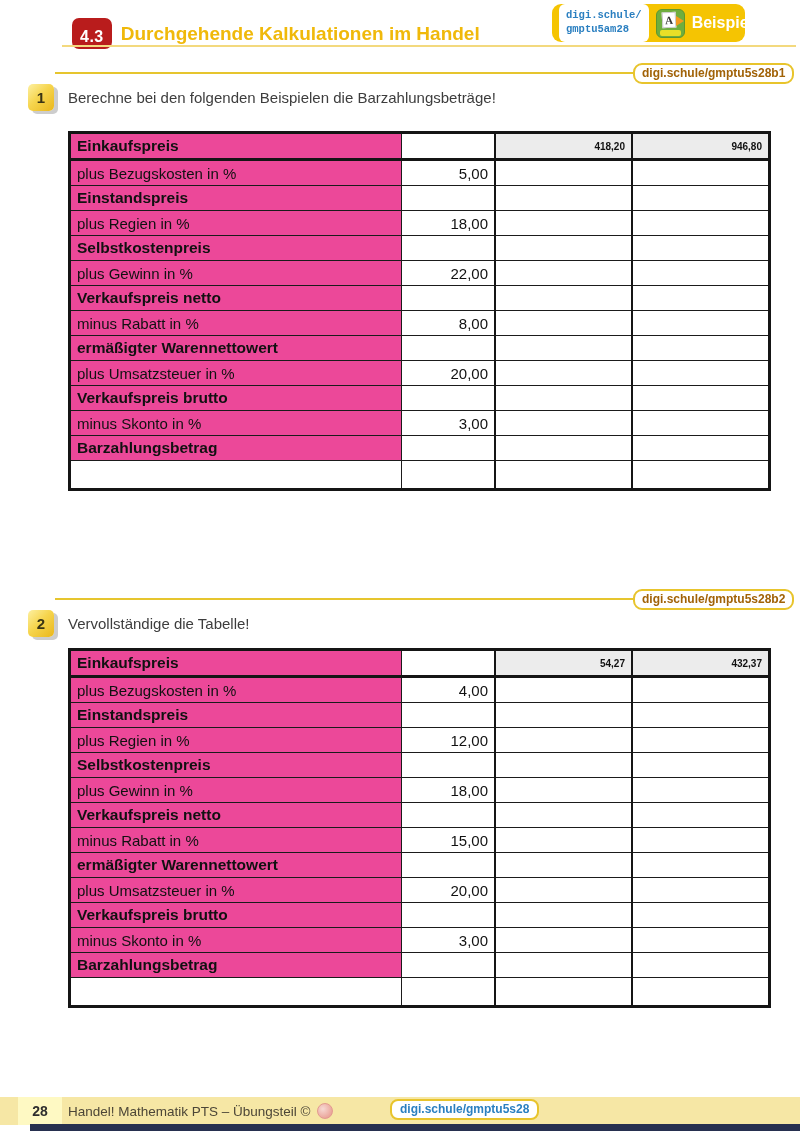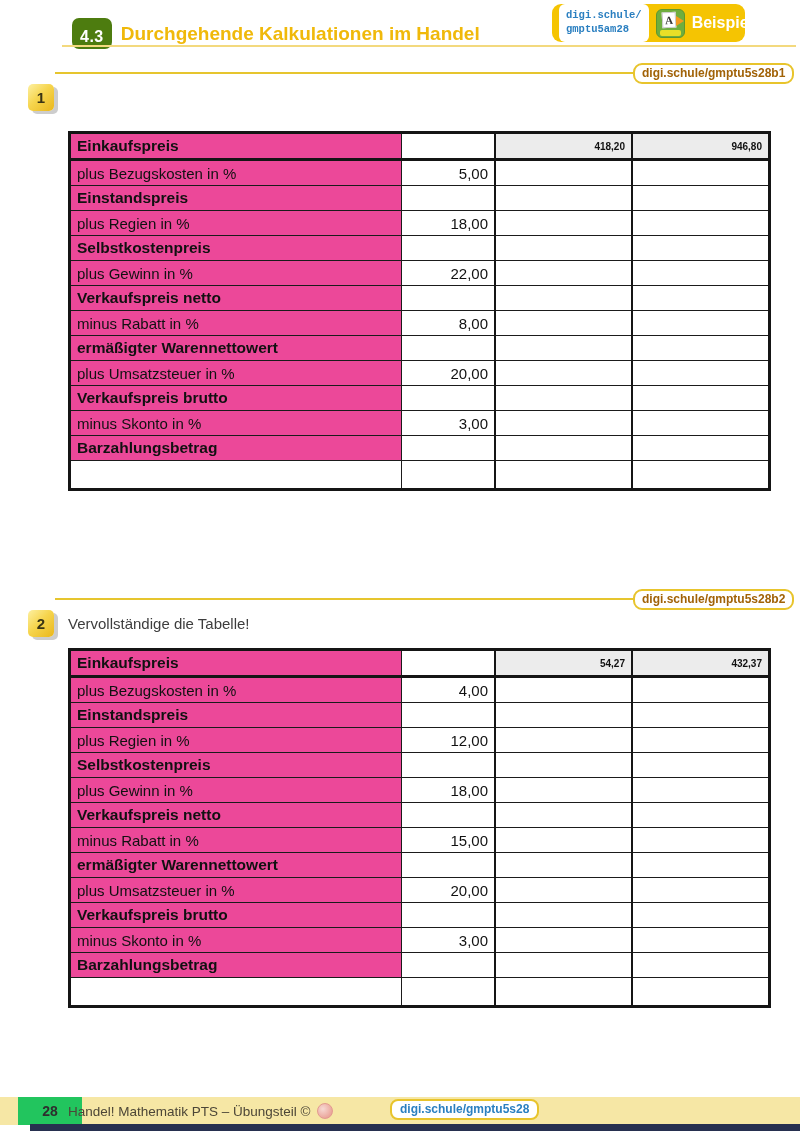--- a/index.html
+++ b/index.html
@@ -1,21 +1,21 @@
 <!DOCTYPE html>
 <html><head>
 <meta charset="utf-8">
 <style>
   html,body { margin:0; padding:0; background:#fff; }
   .page { position:relative; width:800px; height:1131px; background:#ffffff;
           font-family:"Liberation Sans", sans-serif; overflow:hidden; }
 
   
   .h-left { position:absolute; top:18px; left:72px; display:flex; align-items:center; gap:9px; }
-  .sec-badge { background:#4d7c0f; color:#fff; font-weight:bold; font-size:16px;
+  .sec-badge { background:#b91c1c; color:#fff; font-weight:bold; font-size:16px;
                padding:10px 8px 3px; border-radius:7px; letter-spacing:.5px; }
   .page-title { margin:0; color:#f0b90a; font-size:19px; font-weight:bold; }
   .h-underline { position:absolute; top:45px; left:62px; width:734px; height:2px; background:#f3d97e; }
 
   .h-right { position:absolute; top:4px; left:552px; width:193px; height:38px; background:#f5c402;
              border-radius:9px; display:flex; align-items:center; padding:0 7px; box-sizing:border-box; gap:7px; }
   .qr-box { background:#fff; border-radius:6px; padding:5px 7px; color:#2a7fc0;
             font-size:10.5px; font-weight:bold; line-height:1.3; white-space:nowrap;font-family:Liberation Mono, monospace; }
   .app-icon { width:29px; height:29px; background:#6fae3e; border-radius:6px; position:relative;
               border:1px solid #5d9630; box-sizing:border-box; flex:none; }
@@ -57,21 +57,21 @@
   .kalk td.v1  { width:112px; text-align:right; border-right:2.5px solid #151515; }
   .kalk td.v2  { width:112px; text-align:right; }
   .kalk td.b   { font-weight:bold; font-size:15.5px; }
   .kalk tr.first td { border-bottom:3px solid #151515; }
   .kalk tr.first td.v1, .kalk tr.first td.v2 { background:#ececec; font-weight:bold; font-size:10px;padding-left:17px; }
   .kalk tr.empty td { height:27px; }
   .kalk tr.empty td.lbl { background:#fff; }
 
   
   .f-band  { position:absolute; top:1097px; left:0; width:800px; height:28px; background:#f6e7a5; }
-  .f-strip { position:absolute; top:1097px; left:18px; width:64px; height:28px; background:#22c55e;
+  .f-strip { position:absolute; top:1097px; left:18px; width:44px; height:28px; background:#fef9c3;
              display:flex; align-items:center; justify-content:center; font-weight:bold; font-size:14px;
              color:#2e2e2e; }
   .f-credit { position:absolute; left:68px; top:1097px; height:28px; display:flex; align-items:center;
               font-size:13.5px; color:#4c4637; gap:6px; }
   .f-logo { width:16px; height:16px; border-radius:50%;
             background:radial-gradient(circle at 35% 35%, #f7d9d3, #eba79d 70%, #e2948a);
             border:1px solid #e39a90; box-sizing:border-box; }
   .f-link { position:absolute; left:390px; top:1099px; background:#fff; border:2px solid #e8c42c;
             border-radius:8px; padding:1px 8px 2px; color:#2a7fc0; font-weight:bold; font-size:12px;
             white-space:nowrap; }
@@ -97,20 +97,21 @@
       <div class="band"></div>
     </div>
     <span class="beispiele">Beispiele</span>
   </div>
   <div class="h-underline"></div>
 
   <section class="exercise ex1">
     <div class="ex-line"></div>
     <div class="ex-link">digi.schule/gmptu5s28b1</div>
     <div class="ex-num">1</div>
+    <p class="ex-prompt">Berechne bei den folgenden Beispielen die Barzahlungsbeträge!</p>
     <table class="kalk">
       <tbody>
           <tr class="first">
             <td class="lbl b">Einkaufspreis</td>
             <td class="pct"></td>
             <td class="v1">418,20</td>
             <td class="v2">946,80</td>
           </tr>
           <tr>
             <td class="lbl">plus Bezugskosten in %</td>

